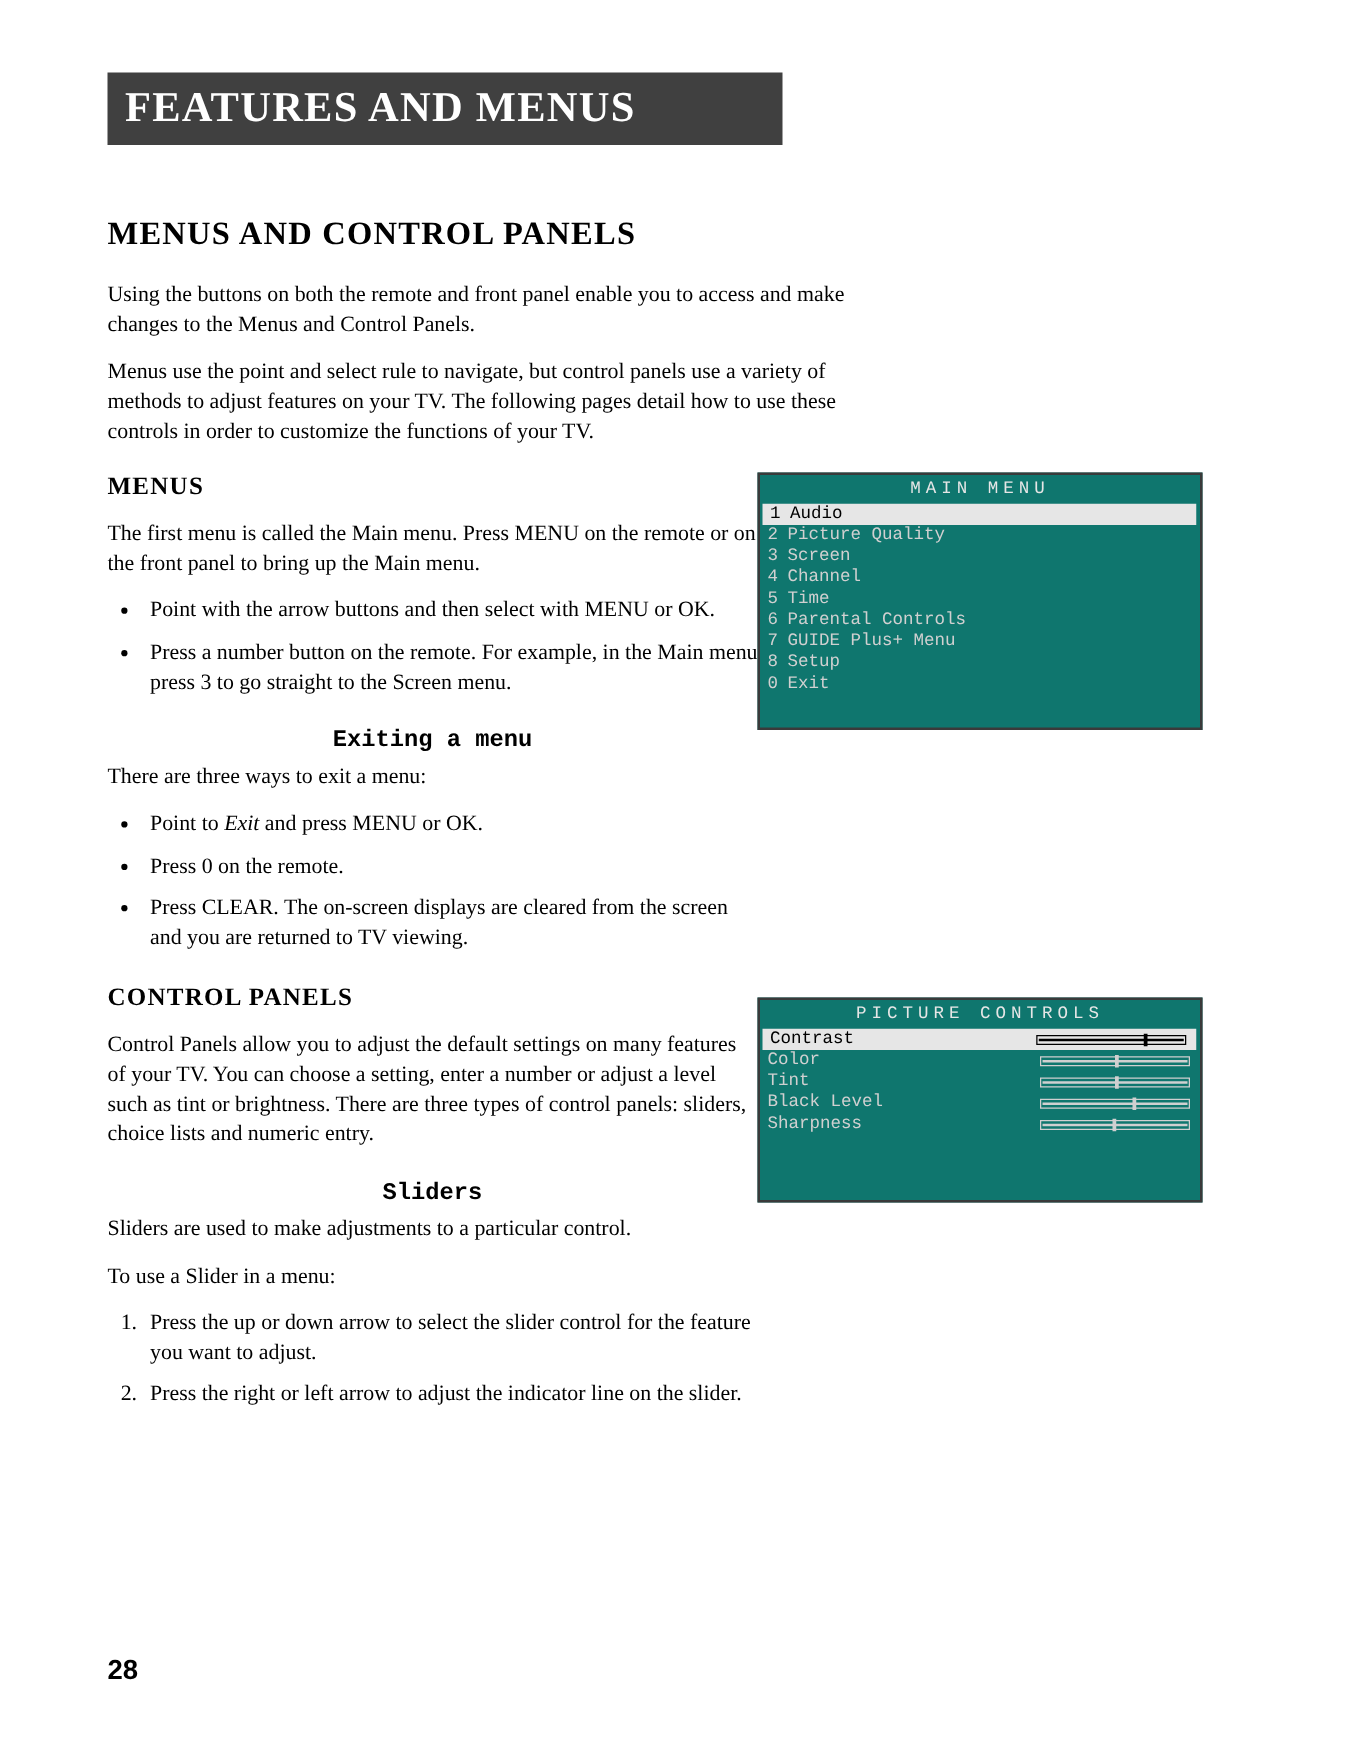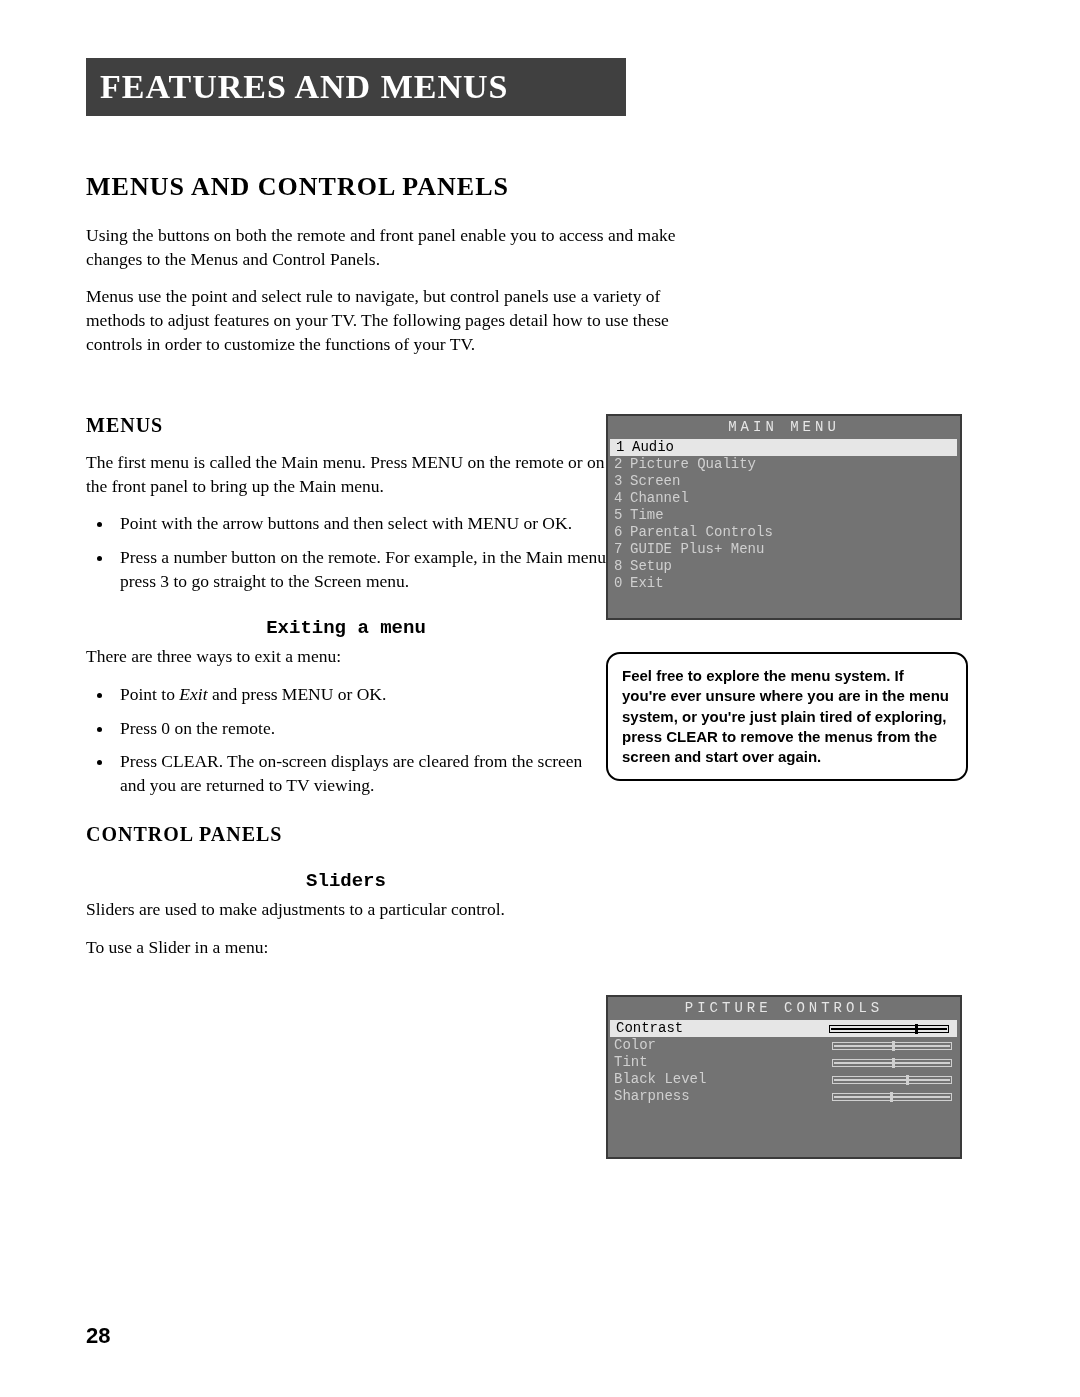--- a/index.html
+++ b/index.html
@@ -37,21 +37,21 @@
     margin-bottom: 22px;
   }
   .intro p {
     font-size: 17.5px;
     line-height: 1.35;
     margin-bottom: 14px;
     max-width: 600px;
   }
   .two-col {
     display: flex;
-    margin-top: 58px;
+    margin-top: 22px;
   }
   .left { flex: 1 1 auto; max-width: 520px; }
   .right { flex: 0 0 362px; }
   .heading-h3 {
     font-family: 'Trajan Pro', 'Palatino Linotype', Georgia, serif;
     font-weight: 700;
     font-size: 20px;
     letter-spacing: 1px;
     text-transform: uppercase;
     margin-bottom: 14px;
@@ -84,21 +84,21 @@
     border-radius: 14px;
     padding: 12px 14px;
     font-family: Verdana, Geneva, sans-serif;
     font-weight: 700;
     font-size: 15px;
     line-height: 1.35;
     margin-top: 32px;
   }
   .osd {
     width: 356px;
-    background: #737373;
+    background: #0f766e;
     border: 2px solid #3a3a3a;
     font-family: 'Courier New', monospace;
     font-size: 14px;
     color: #d0d0d0;
   }
   .osd-title {
     text-align: center;
     letter-spacing: 4px;
     padding: 3px 0 4px 0;
     color: #e6e6e6;
@@ -194,23 +194,28 @@
       <ul class="bullets">
         <li>
           <span>Point to </span><span class="italic">Exit</span><span> and press MENU or OK.</span>
         </li>
         <li>Press 0 on the remote.</li>
         <li>Press CLEAR. The on-screen displays are cleared from the screen and you are returned to TV viewing.</li>
       </ul>
 
       <div class="sec2">
         <h3 class="heading-h3">Control Panels</h3>
+        <p>Control Panels allow you to adjust the default settings on many features of your TV. You can choose a setting, enter a number or adjust a level such as tint or brightness. There are three types of control panels: sliders, choice lists and numeric entry.</p>
         <h4 class="heading-h4">Sliders</h4>
         <p>Sliders are used to make adjustments to a particular control.</p>
         <p>To use a Slider in a menu:</p>
+        <ol class="numbers">
+          <li>Press the up or down arrow to select the slider control for the feature you want to adjust.</li>
+          <li>Press the right or left arrow to adjust the indicator line on the slider.</li>
+        </ol>
       </div>
     </div>
 
     <div class="right">
       <div class="osd osd1">
         <div class="osd-title">MAIN MENU</div>
         <div id="osd1-rows">
             <div class="osd-row selected">
               <span class="osd-num">1</span>
               <span>Audio</span>
@@ -243,21 +248,20 @@
               <span class="osd-num">8</span>
               <span>Setup</span>
             </div>
             <div class="osd-row">
               <span class="osd-num">0</span>
               <span>Exit</span>
             </div>
           </div>
       </div>
 
-      <div class="callout">Feel free to explore the menu system. If you're ever unsure where you are in the menu system, or you're just plain tired of exploring, press CLEAR to remove the menus from the screen and start over again.</div>
 
       <div style="height:210px"></div>
 
       <div class="osd osd2">
         <div class="osd-title">PICTURE CONTROLS</div>
         <div id="osd2-rows">
             <div class="osd-row selected">
               <span>Contrast</span>
               <span class="slider-track">
                 <span class="slider-box"></span>

